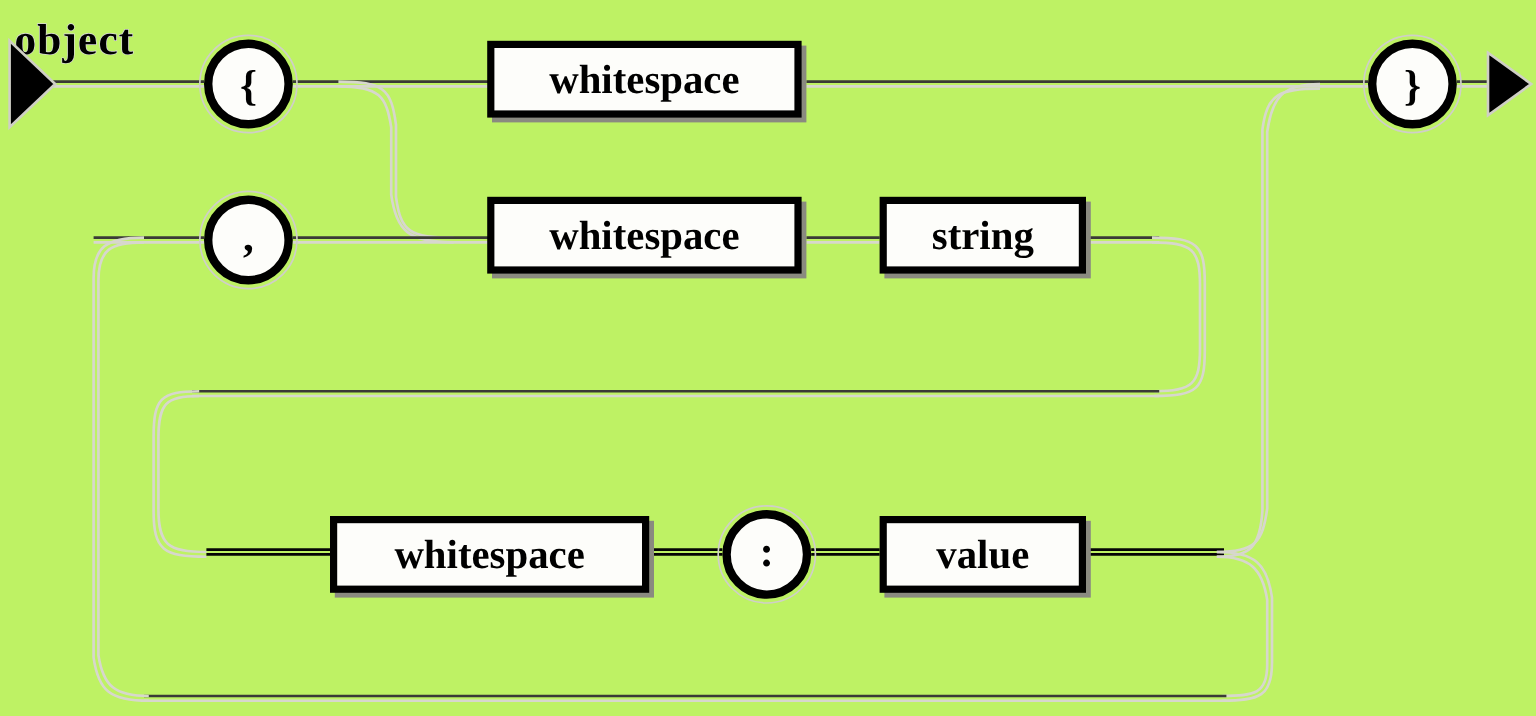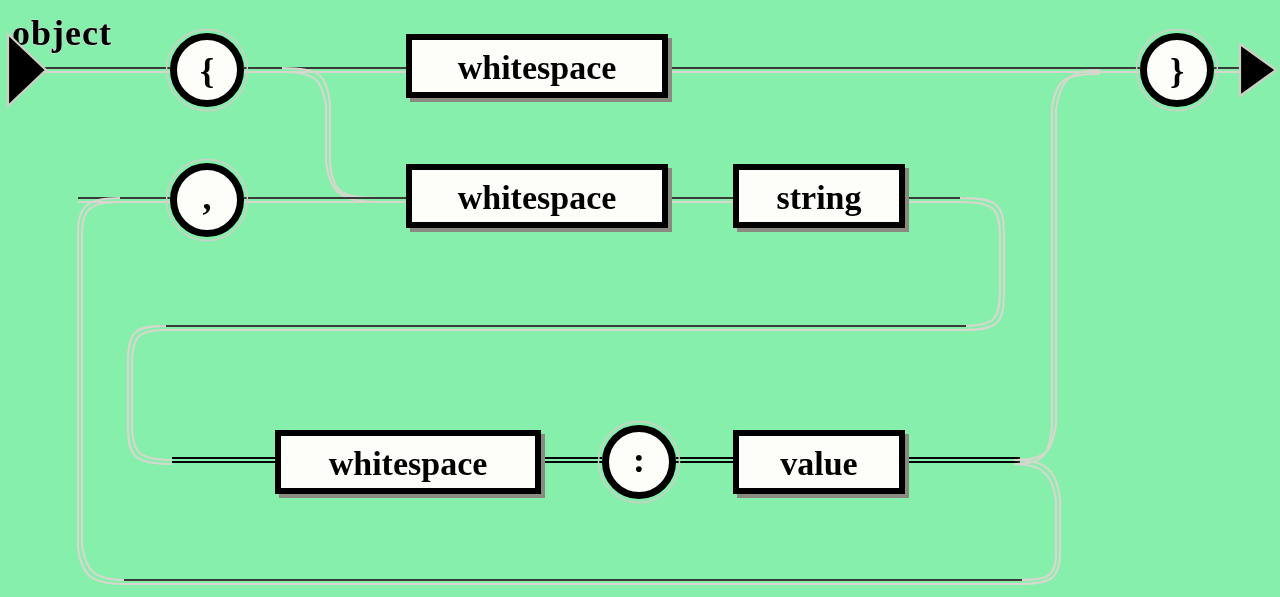--- a/index.html
+++ b/index.html
@@ -10,21 +10,21 @@
   body {
     width: 1280px;
     height: 597px;
     overflow: hidden;
     font-family: "Liberation Serif", serif;
   }
   #diagram-root {
     position: relative;
     width: 1280px;
     height: 597px;
-    background: #86efac;
+    background: #bef264;
   }
   svg.rail-canvas {
     position: absolute;
     left: 0;
     top: 0;
     width: 1280px;
     height: 597px;
     display: block;
   }
   .title-text {

